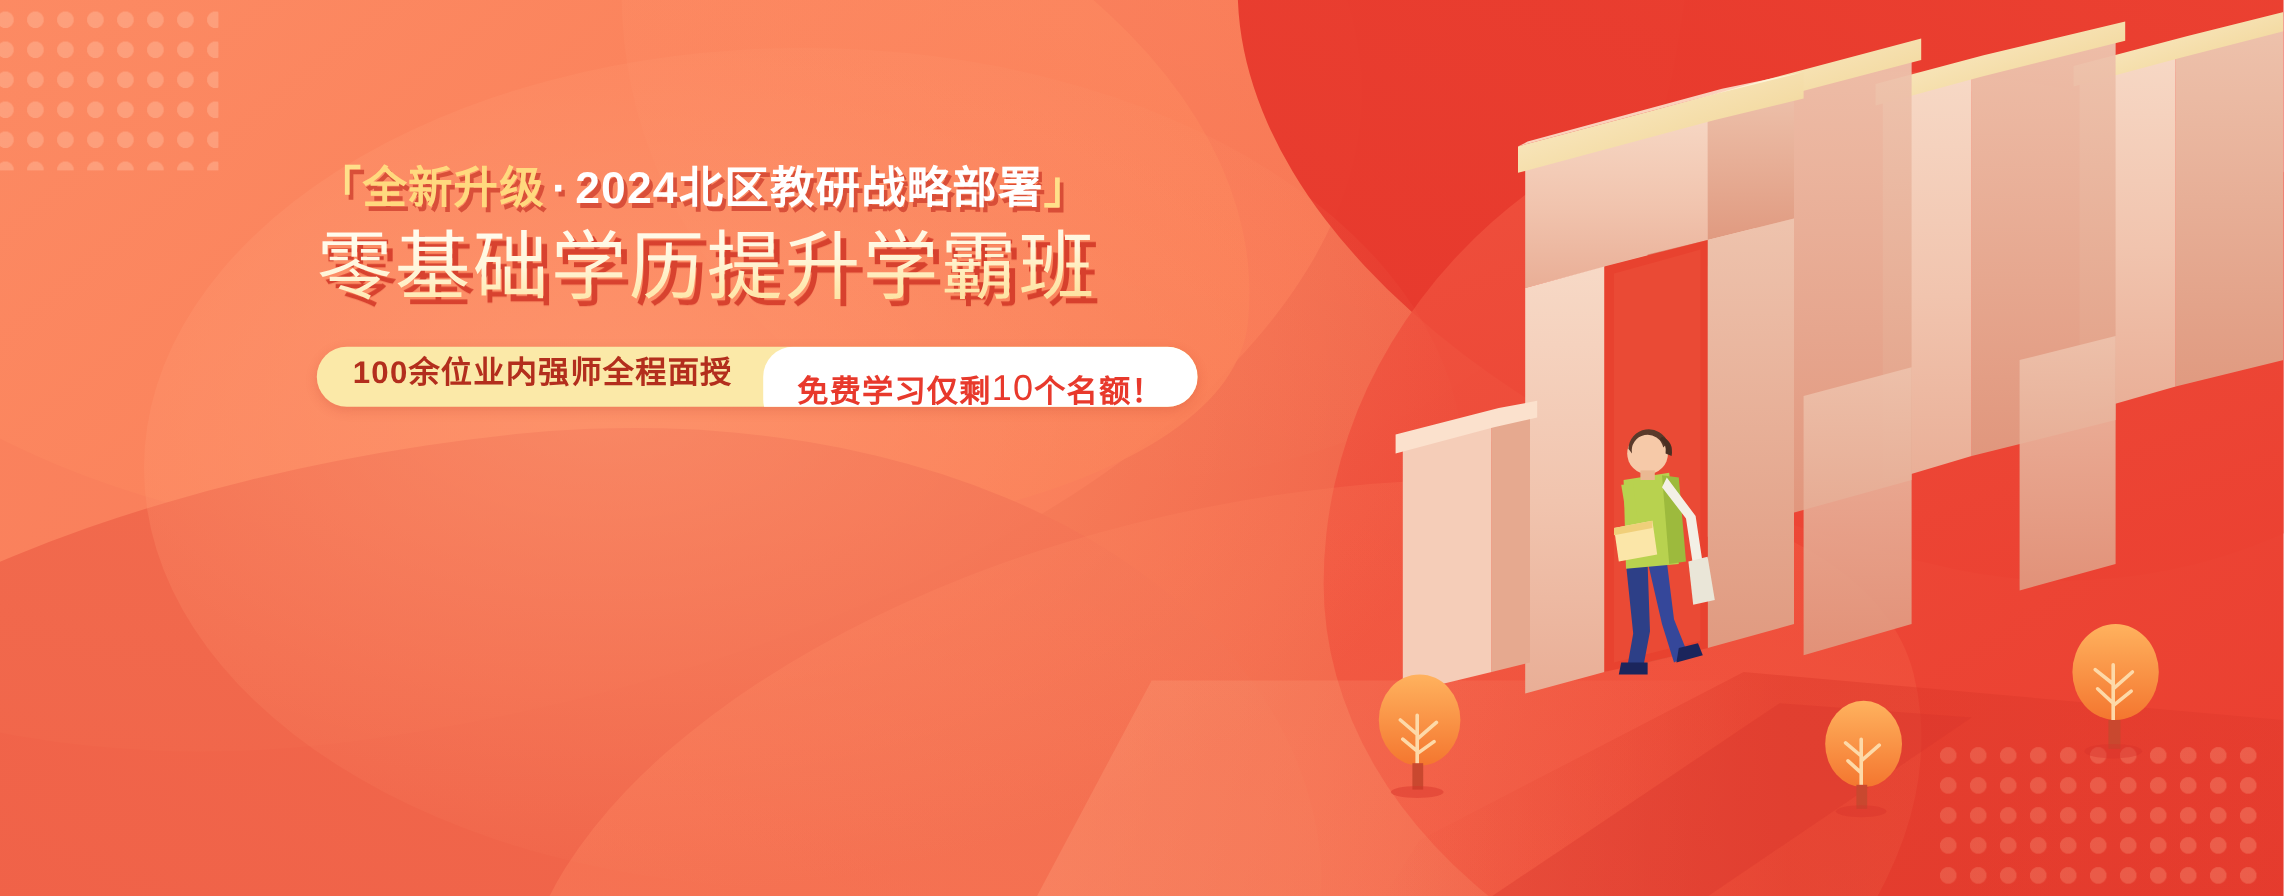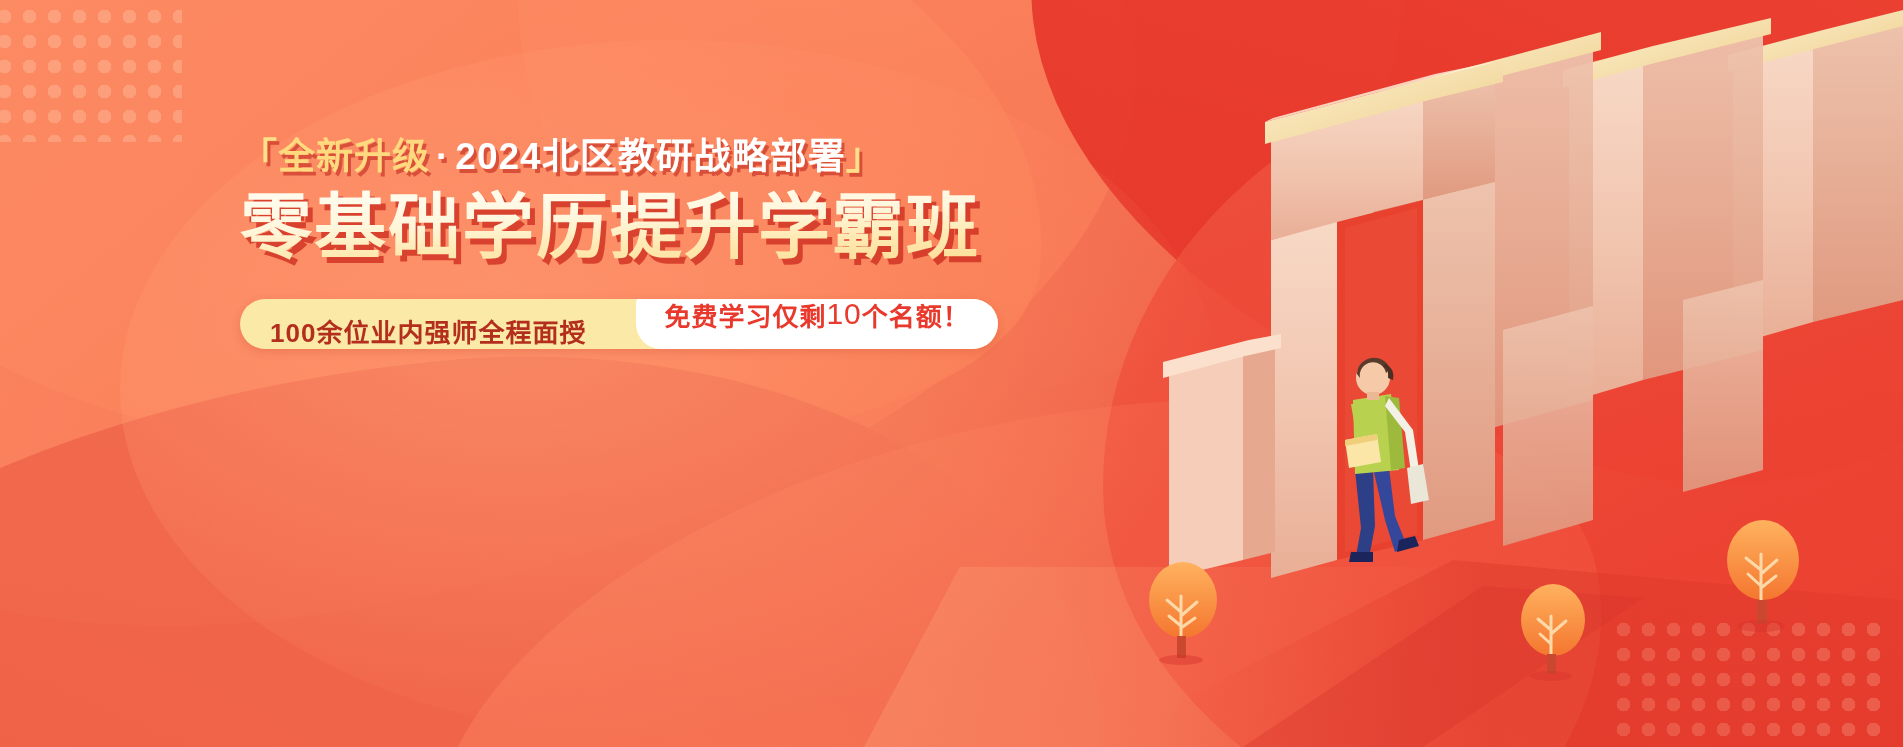--- a/index.html
+++ b/index.html
@@ -103,21 +103,21 @@
     background-size:25px 25px;
     pointer-events:none;
   }
   .dots-tl{left:-8px; top:4px; width:190px; height:138px;}
   .dots-br{right:22px; bottom:10px; width:270px; height:120px;
            background-image:radial-gradient(circle, rgba(255,170,140,.40) 38%, rgba(255,170,140,0) 40%);}
 
   
   .content{
     position:absolute;
-    left:240px; top:138px;
+    left:264px; top:138px;
     width:740px;
   }
 
   
   .subtitle{
     font-size:37px;
     font-weight:700;
     letter-spacing:1px;
     line-height:1;
     white-space:nowrap;
@@ -125,45 +125,44 @@
     text-shadow:3px 4px 0 rgba(196,42,30,.62);
   }
   .subtitle .bracket{color:#ffe08a;}
   .subtitle .gold{color:#ffd97e;}
   .subtitle .sep{color:#ffffff;padding:0 6px;}
   .subtitle .white{color:#ffffff;}
 
   
   .headline{
     margin:0;
-    font-size:72px;
-    font-weight:700;
+    font-size:63px;
+    font-weight:400;
     line-height:1.08;
     letter-spacing:2px;
     white-space:nowrap;
     background:linear-gradient(178deg,#fffdf2 0%,#fff6dc 38%,#ffeab4 62%,#fbd98c 100%);
     -webkit-background-clip:text;
     background-clip:text;
     color:transparent;
     -webkit-text-fill-color:transparent;
     filter:drop-shadow(5px 6px 0 rgba(203,40,28,.75));
     padding-bottom:6px;
   }
 
   
   .pill{
     display:inline-flex;
-    align-items:flex-end;
+    align-items:flex-start;
     margin-top:26px;
     height:50px;
     border-radius:25px;
     background:#fbe9a8;
     overflow:hidden;
     box-shadow:0 3px 10px rgba(170,40,25,.18);
-    gap:24px;
   }
   .pill-left{
     display:flex;align-items:center;
     padding:0 26px 0 30px;
     font-size:26px;font-weight:700;letter-spacing:1px;
     color:#b32e1d;
     white-space:nowrap;
   }
   .pill-right{
     display:flex;align-items:center;

